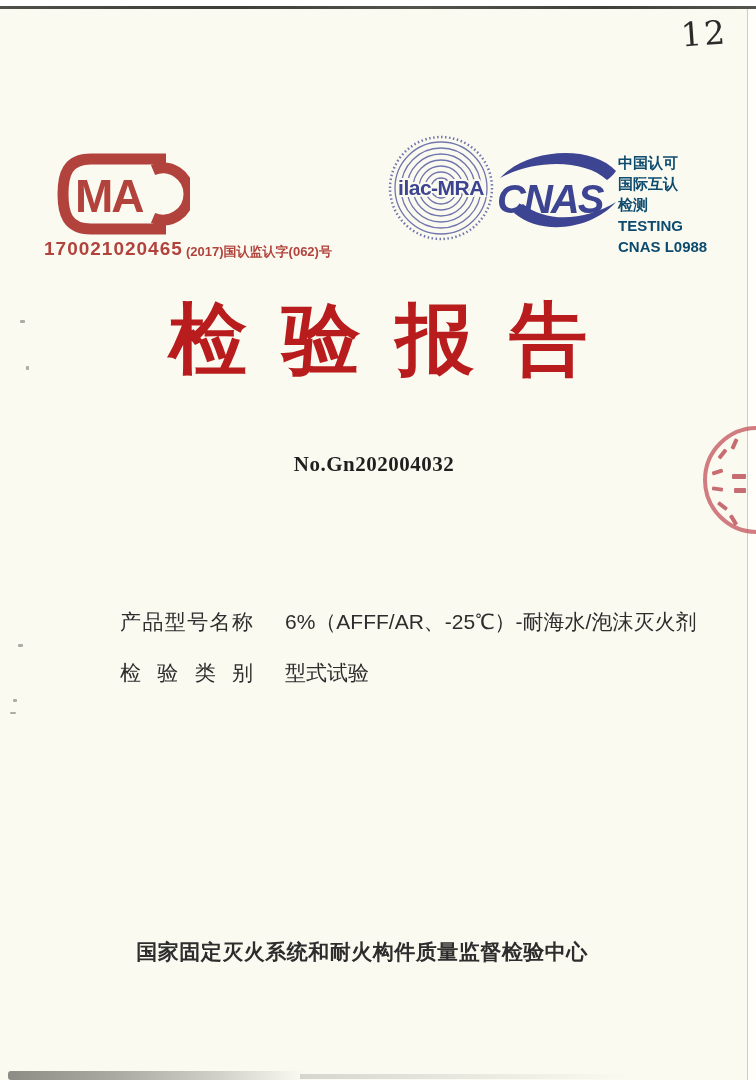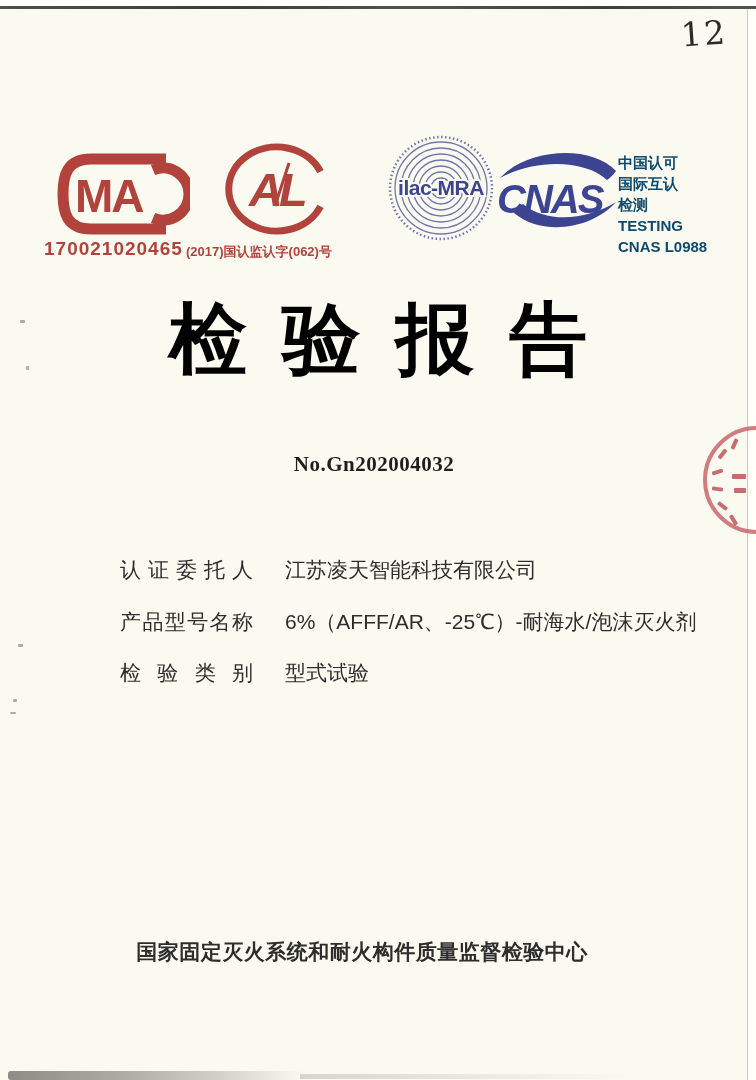--- a/index.html
+++ b/index.html
@@ -32,21 +32,21 @@
   .cma-number { position:absolute; left:44px; top:238px; width:148px; text-align:left;
     color:#b2423c; font-weight:700; font-size:19px; letter-spacing:1px; }
   .cal-caption { position:absolute; left:186px; top:243px; width:166px; text-align:left;
     color:#b2423c; font-weight:700; font-size:13px; white-space:nowrap; }
   .cnas-caption { position:absolute; left:618px; top:152px; color:#0c4a6e; font-weight:700;
     font-size:15px; line-height:21px; white-space:nowrap; }
 
   
   .report-title {
     position:absolute; left:0; right:0; top:288px; text-align:center; white-space:nowrap;
-    font-family:"Liberation Serif", serif; font-weight:700; font-size:78px; color:#000000;
+    font-family:"Liberation Serif", serif; font-weight:700; font-size:78px; color:#b91c1c;
     letter-spacing:8px; text-indent:8px;
   }
   .report-number {
     position:absolute; left:0; right:0; top:452px; text-align:center; padding-right:8px;
     font-family:"Liberation Serif", serif; font-weight:700; font-size:21px; color:#1f1f1f;
     letter-spacing:0.5px;
   }
 
   
   .field-row { position:absolute; left:120px; font-size:21px; color:#2d2d2d; white-space:nowrap; }
@@ -89,27 +89,20 @@
 
   <div class="logo" style="left:54px;top:150px;">
     <svg width="136" height="88" viewBox="0 0 136 88">
       <path d="M112,9 H37 C13,9 9,25 9,44 C9,63 13,79 37,79 H112" fill="none" stroke="#b2423c" stroke-width="11"></path>
       <text x="21" y="62" font-family="Liberation Sans, sans-serif" font-size="46" font-weight="800" fill="#b2423c" letter-spacing="-2">MA</text>
       <path d="M99,20 A26,26 0 1 1 99,68" fill="none" stroke="#b2423c" stroke-width="11"></path>
     </svg>
   </div>
   <div class="cma-number">170021020465</div>
 
-  <div class="logo" style="left:220px;top:141px;">
-    <svg width="114" height="102" viewBox="0 0 114 102">
-      <path d="M100.5,65.3 A48,42 0 1 1 100.5,30.7" fill="none" stroke="#b2423c" stroke-width="7"></path>
-      <text x="29" y="65" font-family="Liberation Sans, sans-serif" font-size="47" font-weight="800" font-style="italic" fill="#b2423c" letter-spacing="-4">AL</text>
-      <line x1="69" y1="22" x2="55" y2="65" stroke="#b2423c" stroke-width="3"></line>
-    </svg>
-  </div>
   <div class="cal-caption">(2017)国认监认字(062)号</div>
 
   <div class="logo" style="left:387px;top:134px;">
     <svg width="108" height="108" viewBox="0 0 108 108">
       <g fill="none" stroke="#3d4492" opacity="0.72">
         <circle cx="54" cy="54" r="51" stroke-width="2.5" stroke-dasharray="1.5 2.5"></circle>
         <circle cx="54" cy="54" r="46" stroke-width="1.3"></circle>
         <circle cx="54" cy="54" r="40" stroke-width="1.3"></circle>
         <circle cx="54" cy="54" r="34" stroke-width="1.3"></circle>
         <circle cx="54" cy="54" r="28" stroke-width="1.3"></circle>
@@ -146,23 +139,20 @@
     <div class="seal-mark" style="left:15px;top:28px;transform:rotate(-52deg);"></div>
     <div class="seal-mark" style="left:10px;top:46px;transform:rotate(-18deg);"></div>
     <div class="seal-mark" style="left:10px;top:63px;transform:rotate(8deg);"></div>
     <div class="seal-mark" style="left:15px;top:80px;transform:rotate(38deg);"></div>
     <div class="seal-mark" style="left:26px;top:94px;transform:rotate(58deg);"></div>
     <div class="seal-mark" style="left:27px;top:18px;transform:rotate(-66deg);"></div>
     <div class="seal-mark" style="left:30px;top:50px;width:14px;height:5px;"></div>
     <div class="seal-mark" style="left:32px;top:64px;width:12px;height:5px;"></div>
   </div>
 
-  <div class="field-row r0">
-    <span class="field-label">认 证 委 托 人</span><span class="field-value">江苏凌天智能科技有限公司</span>
-  </div>
   <div class="field-row r1">
     <span class="field-label">产品型号名称</span><span class="field-value">6%（AFFF/AR、-25℃）-耐海水/泡沫灭火剂</span>
   </div>
   <div class="field-row r2">
     <span class="field-label">检 验 类 别</span><span class="field-value">型式试验</span>
   </div>
 
   <div class="issuer">国家固定灭火系统和耐火构件质量监督检验中心</div>
 
 </div>

